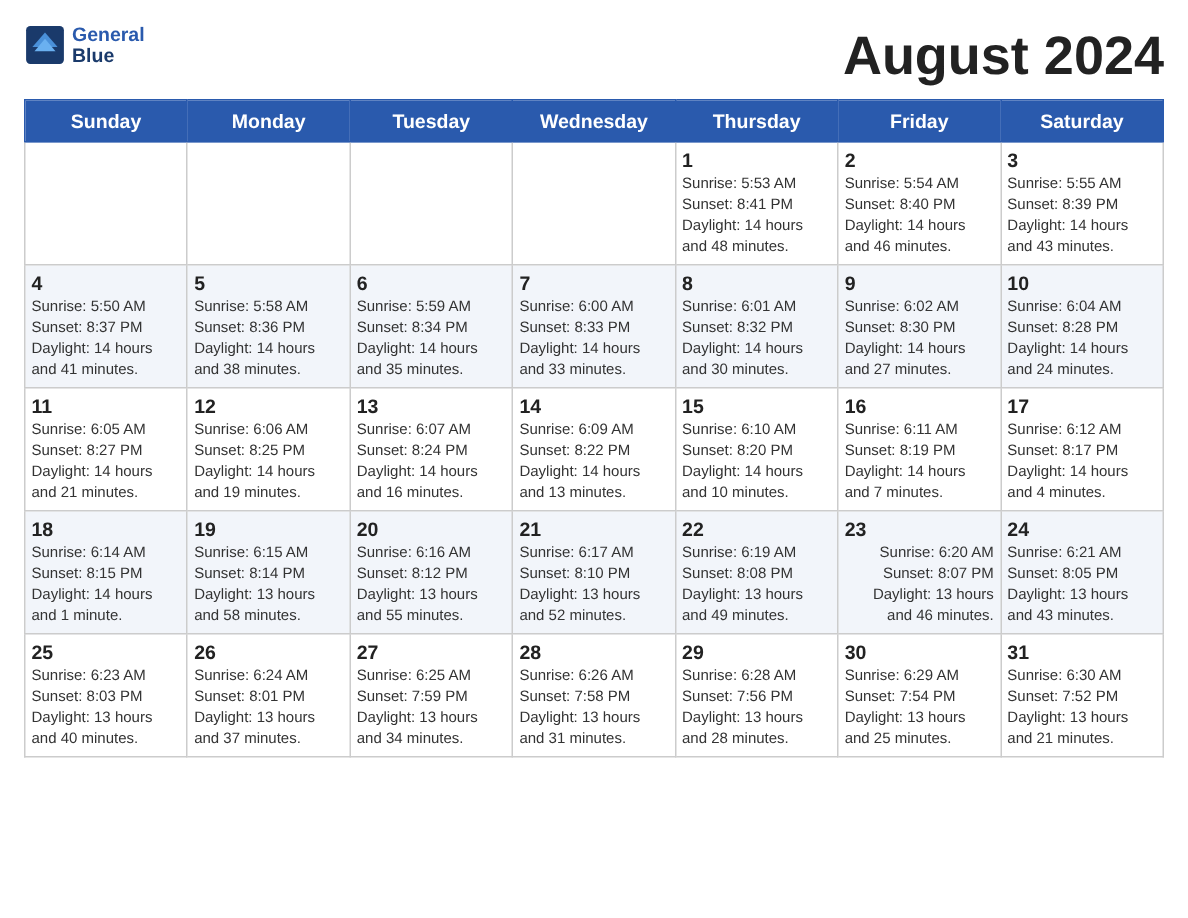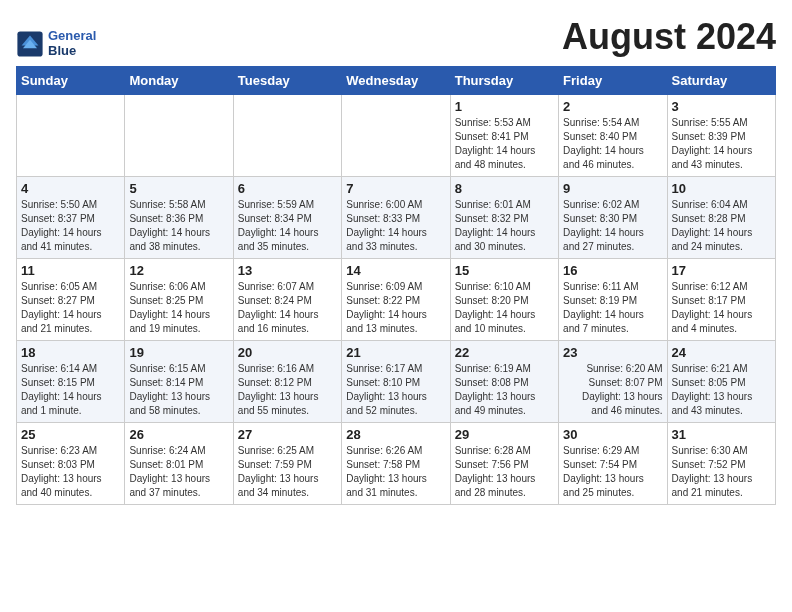--- a/index.html
+++ b/index.html
@@ -5,21 +5,21 @@
     * { box-sizing: border-box; margin: 0; padding: 0; }
     body {
       font-family: Arial, sans-serif;
       background: #fff;
       width: 792px;
       min-height: 612px;
       padding: 16px;
     }
     .header-area {
       display: flex;
-      align-items: flex-end;
+      align-items: flex-start;
       justify-content: space-between;
       margin-bottom: 8px;
     }
     .logo {
       display: flex;
       align-items: center;
       gap: 4px;
     }
     .logo-text {
       display: flex;
@@ -49,21 +49,21 @@
     }
     .calendar-table {
       width: 100%;
       border-collapse: collapse;
       font-size: 11px;
     }
     .calendar-table thead tr th {
       background: #2a5aad;
       color: #fff;
       padding: 6px 4px;
-      text-align: left;
+      text-align: center;
       font-size: 13px;
       border: 1px solid #2a5aad;
     }
     .calendar-table tbody tr td {
       border: 1px solid #ccc;
       vertical-align: top;
       padding: 4px;
       width: calc(100% / 7);
       min-height: 80px;
       height: 80px;

